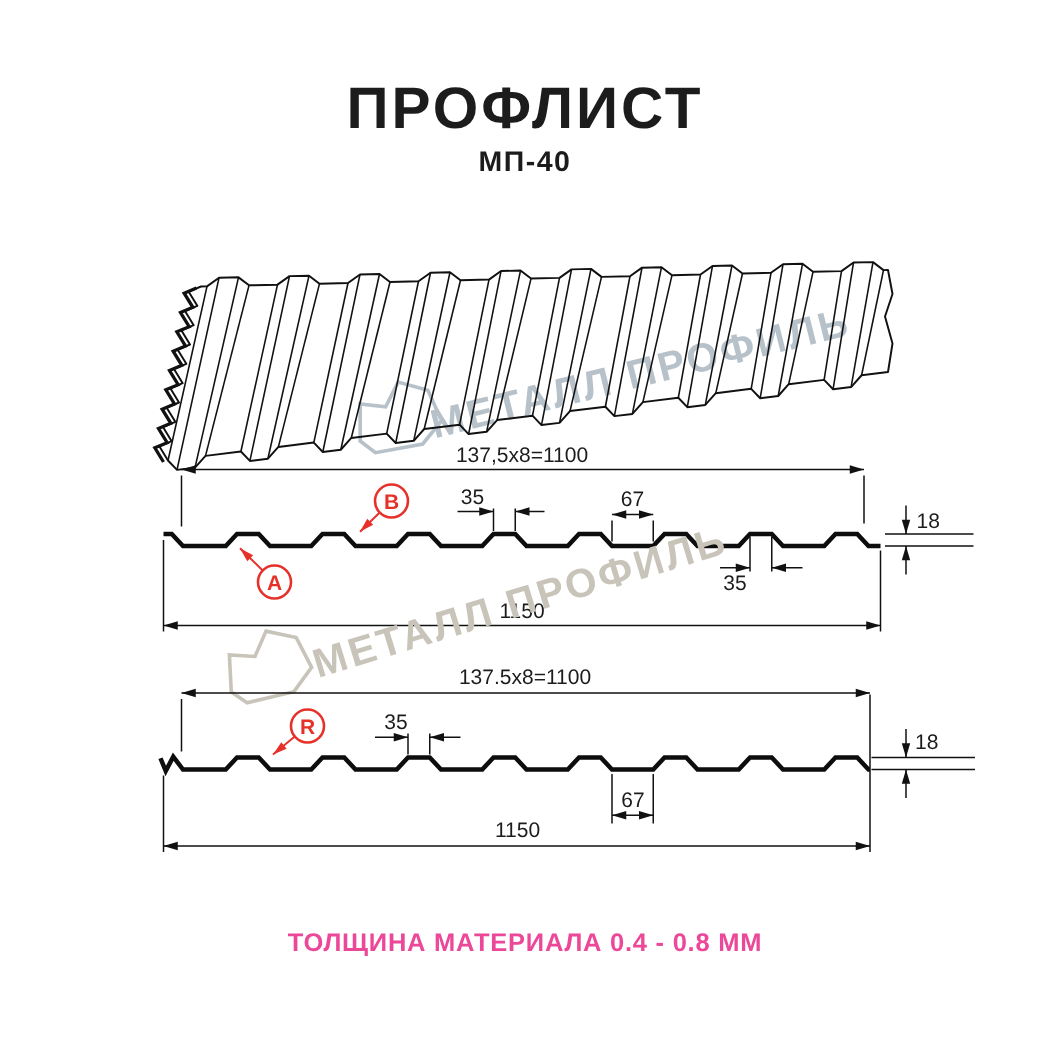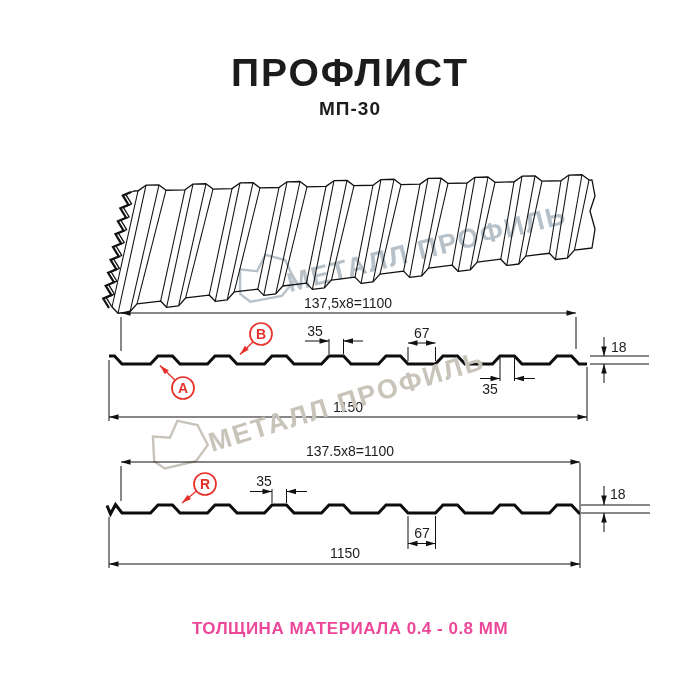--- a/index.html
+++ b/index.html
@@ -12,21 +12,21 @@
   .caption{position:absolute;top:619px;left:0;width:700px;text-align:center;
          font-size:17px;font-weight:bold;letter-spacing:.5px;color:#ec4899;}
   svg{position:absolute;left:0;top:0;}
   text{font-family:"Liberation Sans",sans-serif;}
 </style>
 </head>
 <body>
 
 <div class="page">
   <div class="title">ПРОФЛИСТ</div>
-  <div class="subtitle">МП-30</div>
+  <div class="subtitle">МП-40</div>
   <svg id="drawing" width="700" height="700" viewBox="0 0 700 700">
       <g>
         <path fill="#ffffff" stroke="none" d="M134,191 L138,190.90393013100436 L146,185.2117903930131 L159,184.8995633187773 L166,190.23144104803492 L185,189.77510917030568 L193,184.0829694323144 L206,183.7707423580786 L213,189.10262008733625 L232,188.64628820960698 L240,182.95414847161572 L253,182.64192139737992 L260,187.97379912663754 L279,187.5174672489083 L287,181.82532751091702 L300,181.5131004366812 L307,186.84497816593887 L326,186.3886462882096 L334,180.69650655021834 L347,180.38427947598254 L354,185.71615720524017 L373,185.25982532751092 L381,179.56768558951964 L394,179.25545851528383 L401,184.5873362445415 L420,184.13100436681222 L428,178.43886462882097 L441,178.12663755458516 L448,183.4585152838428 L467,183.00218340611355 L475,177.31004366812226 L488,176.99781659388645 L495,182.3296943231441 L514,181.87336244541484 L522,176.1812227074236 L535,175.86899563318778 L542,181.2008733624454 L561,180.74454148471617 L569,175.05240174672488 L582,174.74017467248908 L589,180.07205240174673 L592,180 L595,196 L590,211 L595,229 L592,248 L574.4,250.16333333333333 L567.4,258.02375 L555.4,259.49875 L549.4,253.23625 L525.8,256.13708333333335 L518.8,263.9975 L506.8,265.47249999999997 L500.8,259.21 L477.2,262.11083333333335 L470.2,269.97125 L458.2,271.44625 L452.2,265.18375000000003 L428.6,268.08458333333334 L421.6,275.945 L409.6,277.42 L403.6,271.1575 L380,274.05833333333334 L373,281.91875 L361,283.39375 L355,277.13125 L331.4,280.03208333333333 L324.4,287.8925 L312.4,289.3675 L306.4,283.105 L282.8,286.0058333333333 L275.8,293.86625 L263.8,295.34125 L257.8,289.07875 L234.2,291.9795833333333 L227.2,299.84 L215.2,301.315 L209.2,295.0525 L185.6,297.9533333333333 L178.6,305.81375 L166.6,307.28875 L160.6,301.02625 L137,303.9270833333333 L130,311.7875 L118,313.2625 L112,307 L112,307 L106.22222222222223,297.55555555555554 L114.44444444444444,294.1111111111111 L108.66666666666667,284.6666666666667 L116.88888888888889,281.22222222222223 L111.11111111111111,271.77777777777777 L119.33333333333333,268.3333333333333 L113.55555555555556,258.8888888888889 L121.77777777777777,255.44444444444446 L116,246 L124.22222222222223,242.55555555555554 L118.44444444444444,233.1111111111111 L126.66666666666667,229.66666666666669 L120.88888888888889,220.22222222222223 L129.11111111111111,216.77777777777777 L123.33333333333334,207.33333333333331 L131.55555555555554,203.8888888888889 L125.77777777777777,194.44444444444446 L134,191 Z"></path>
       </g>
       <g transform="rotate(-14 290 285)">
         <text x="288" y="292" text-anchor="start" font-size="27" fill="#b7c1c9" font-weight="bold" letter-spacing="2px">МЕТАЛЛ ПРОФИЛЬ</text>
       </g>
       <g>
         <g transform="translate(228,262) rotate(-14)">
           <path d="M4,34 L10,10 L26,16 L38,2 L56,12 L60,34 L44,46 L12,44 Z" fill="none" stroke="#b7c1c9" stroke-width="2.4"></path>

